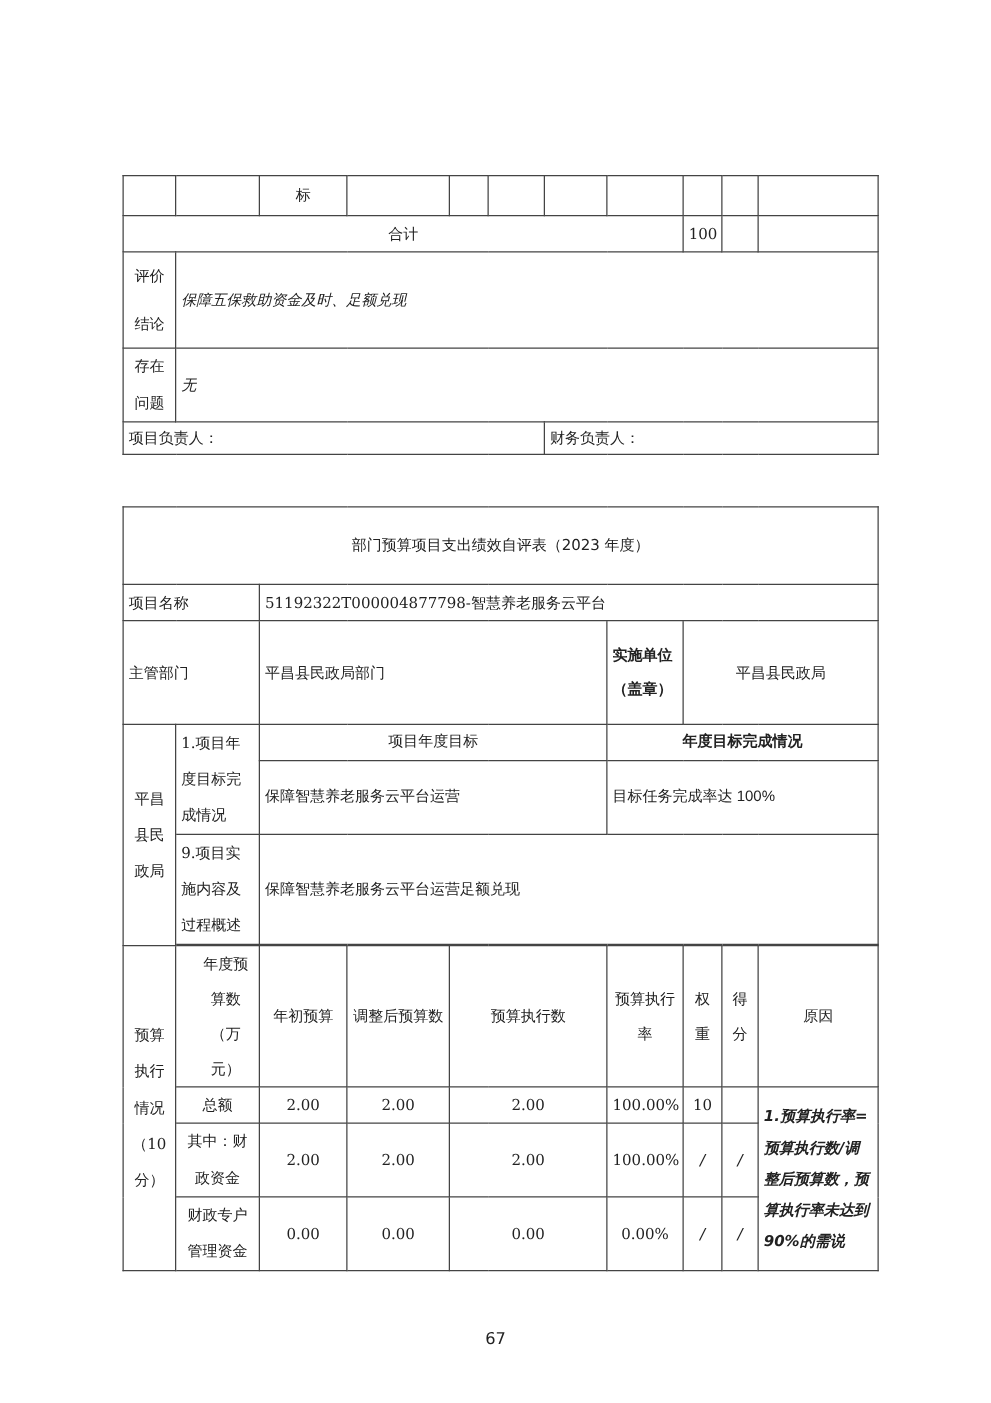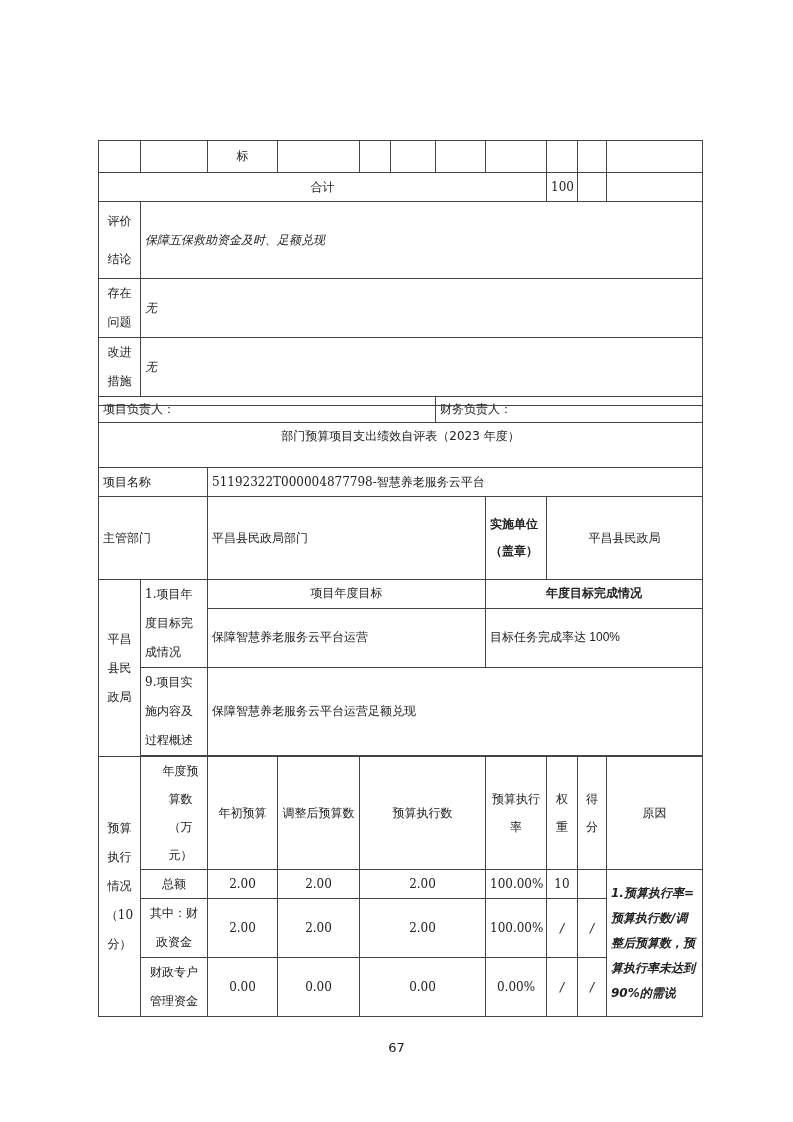--- a/index.html
+++ b/index.html
@@ -4,21 +4,21 @@
 <style>
   html, body { margin:0; padding:0; background:#ffffff; }
   body { width:793px; height:1122px; position:relative; font-family:"DejaVu Serif","Liberation Serif",serif; color:#222; }
   .page { position:absolute; left:0; top:0; width:793px; height:1122px; }
   .tbl { position:absolute; left:98px; border-collapse:collapse; table-layout:fixed; }
   .tbl td { border:1px solid #444; padding:0 4px; font-size:12px; line-height:25px; vertical-align:middle; }
   .c { text-align:center; }
   .ital { font-style:italic; font-family:"DejaVu Sans","Liberation Sans",sans-serif; font-size:11px;margin-left:46px; }
   .sans { font-family:Liberation Sans, sans-serif; font-size:11.5px; }
   .title { font-family:"DejaVu Sans","Liberation Sans",sans-serif; font-weight:normal; font-size:19px; text-align:center; }
-  .pagenum { position:absolute; top:1040px; left:0; width:793px; text-align:center; font-family:"DejaVu Sans","Liberation Sans",sans-serif; font-size:13px; }
+  .pagenum { position:absolute; top:1064px; left:0; width:793px; text-align:center; font-family:"DejaVu Sans","Liberation Sans",sans-serif; font-size:13px; }
   .bold-it { font-style:italic; font-weight:bold; font-family:"DejaVu Sans","Liberation Sans",sans-serif; font-size:11.5px; line-height:29px; }
 </style>
 </head>
 <body>
 
 <div class="page">
 
   <table class="tbl" style="top:140px; width:605px;">
     <colgroup>
       <col style="width:42px">
@@ -52,24 +52,20 @@
       <td class="c">100</td>
       <td></td>
       <td></td>
     </tr>
     <tr style="height:58px">
       <td class="c" style="line-height:38px;">评价结论</td>
       <td colspan="10" class="ital">保障五保救助资金及时、足额兑现</td>
     </tr>
     <tr style="height:58px">
       <td class="c" style="line-height:29px;">存在问题</td>
-      <td colspan="10" class="ital">无</td>
-    </tr>
-    <tr style="height:58px">
-      <td class="c" style="line-height:29px;">改进措施</td>
       <td colspan="10" class="ital">无</td>
     </tr>
     <tr style="height:25px">
       <td colspan="6" class="sans">项目负责人：</td>
       <td colspan="5" class="sans">财务负责人：</td>
     </tr>
   </tbody>
     </table>
 
   <table class="tbl" style="top:405px; width:605px;">

